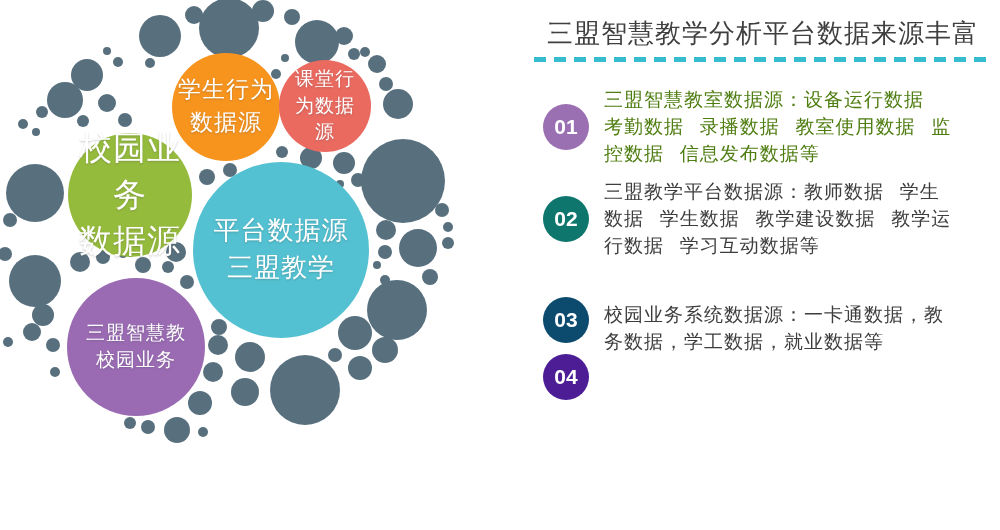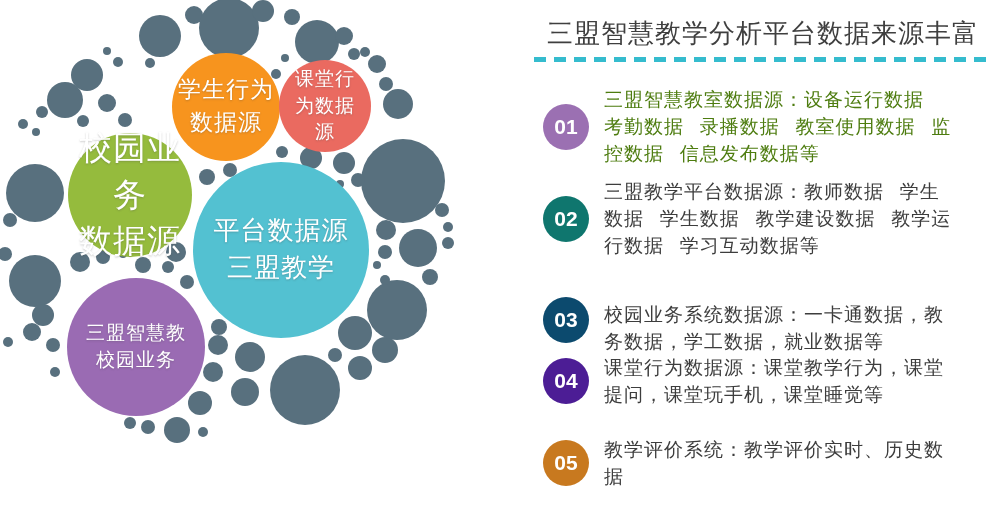--- a/index.html
+++ b/index.html
@@ -162,21 +162,16 @@
     <div class="item" data-idx="1">
       <span class="badge" data-idx="1" style="background: #0f766e;">02</span>
       <p style="color: rgb(61, 61, 61);">三盟教学平台数据源：教师数据 学生数据 学生数据 教学建设数据 教学运行数据 学习互动数据等</p>
     </div>
     <div class="item" data-idx="2">
       <span class="badge" data-idx="2" style="background: #0c4a6e;">03</span>
       <p style="color: rgb(61, 61, 61); margin-top: 16px;">校园业务系统数据源：一卡通数据，教务数据，学工数据，就业数据等</p>
     </div>
     <div class="item" data-idx="3">
       <span class="badge" data-idx="3" style="background: #4c1d95;">04</span>
-      <p style="color: rgb(61, 61, 61);">课堂行为数据源：课堂教学行为，课堂提问，课堂玩手机，课堂睡觉等</p>
-    </div>
-    <div class="item" data-idx="4">
-      <span class="badge" data-idx="4" style="background: rgb(200, 121, 31);">05</span>
-      <p style="color: rgb(61, 61, 61);">教学评价系统：教学评价实时、历史数据</p>
     </div>
   </div>
 
 </div>
 
 </body></html>

